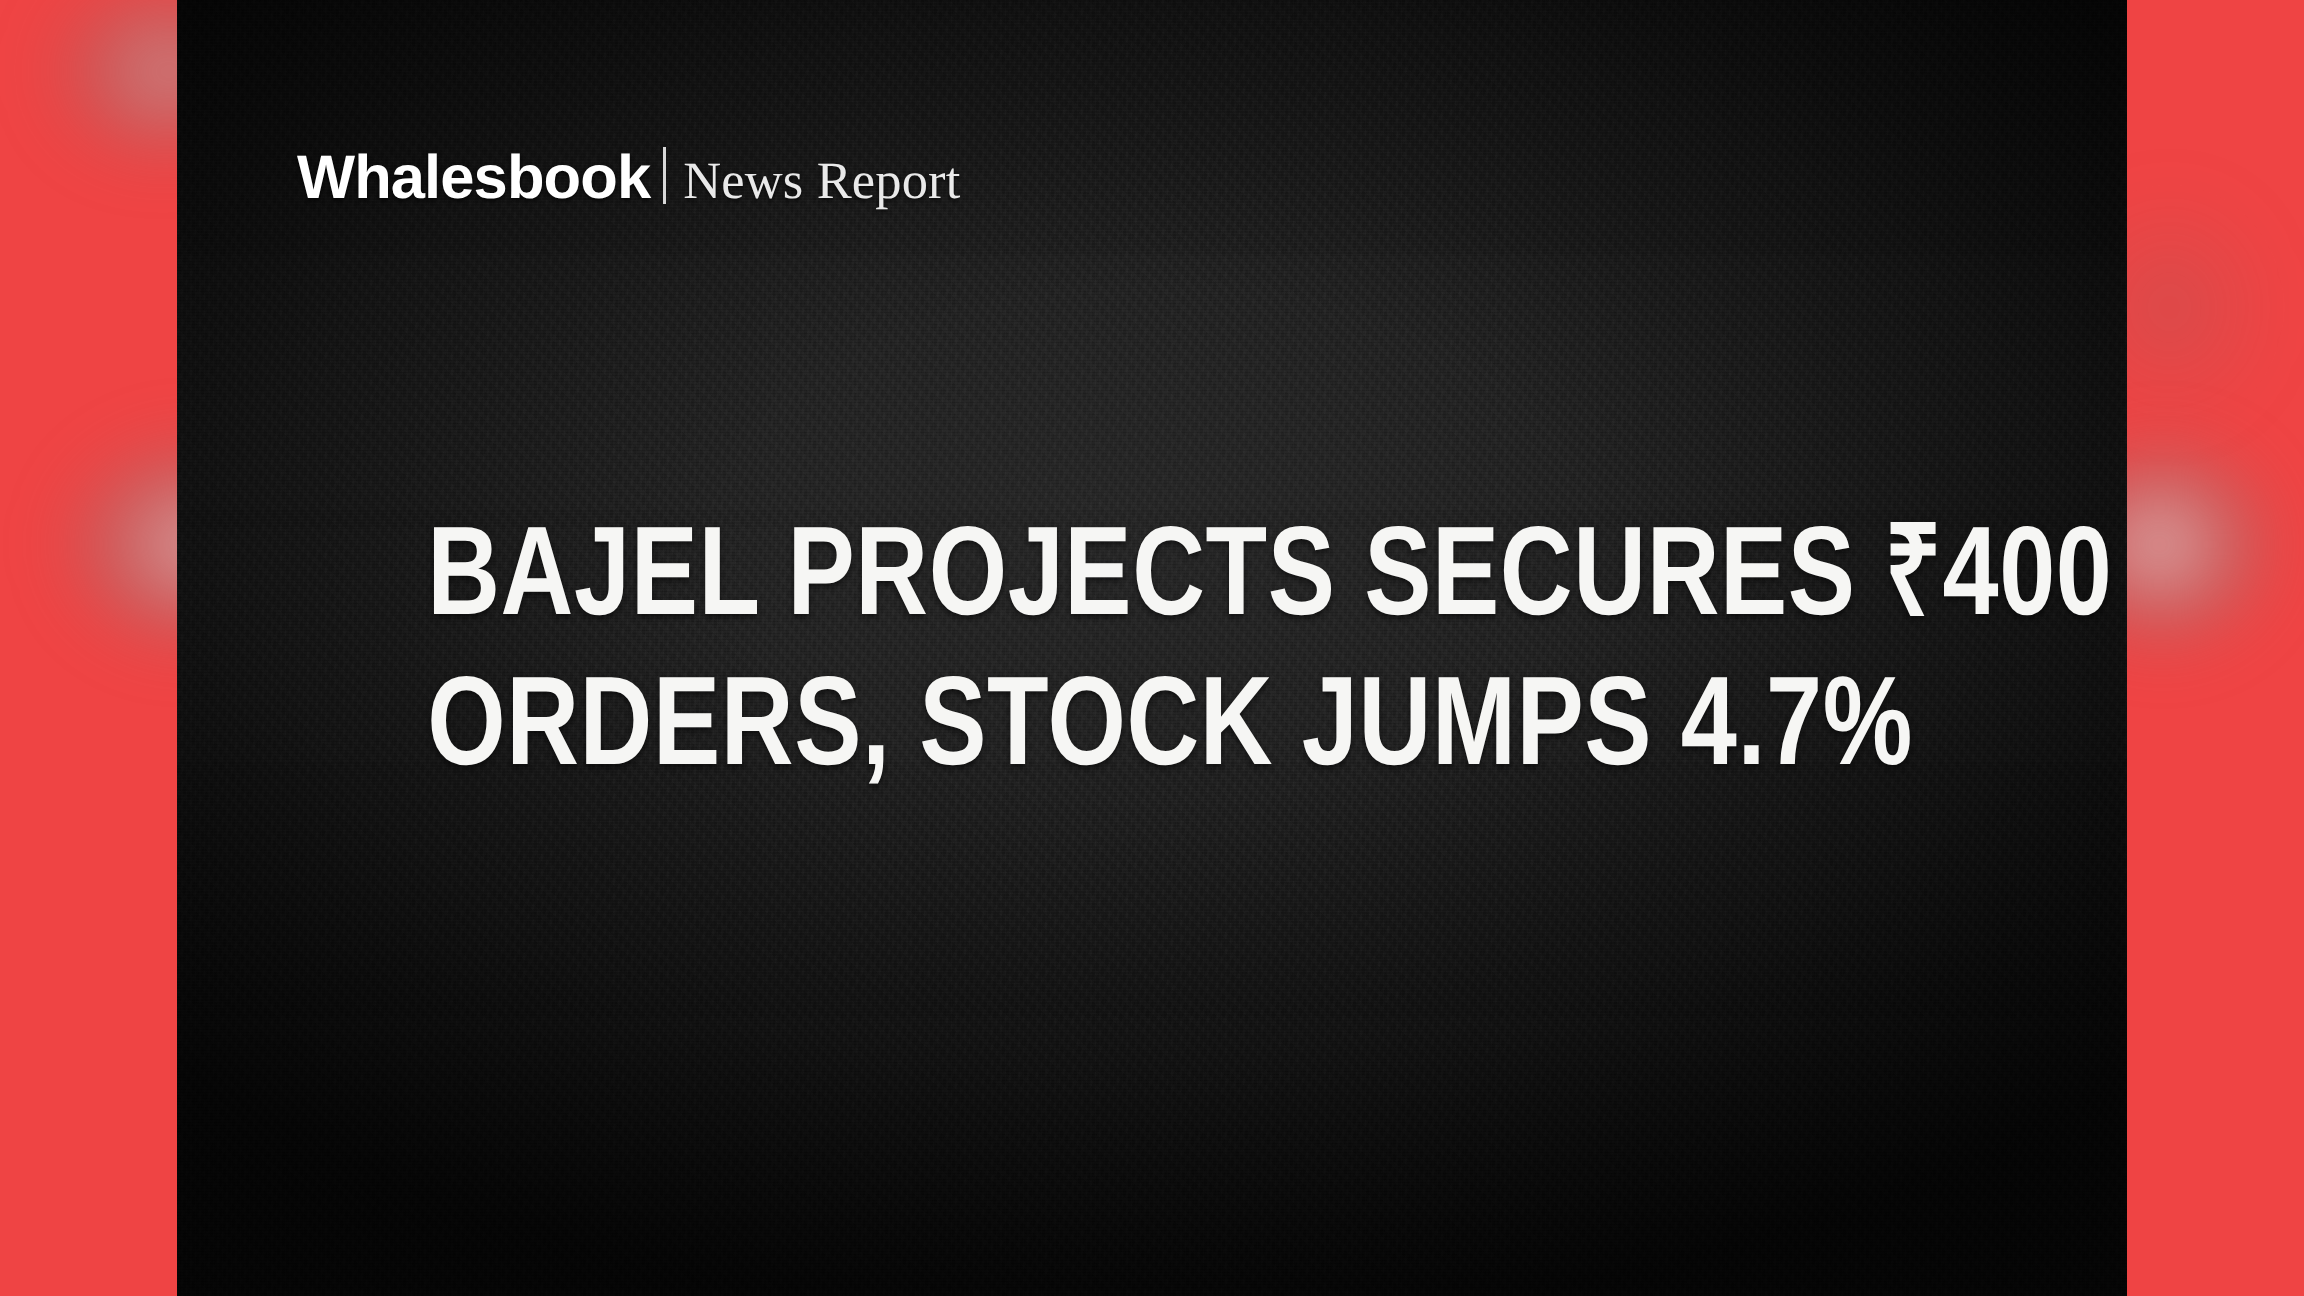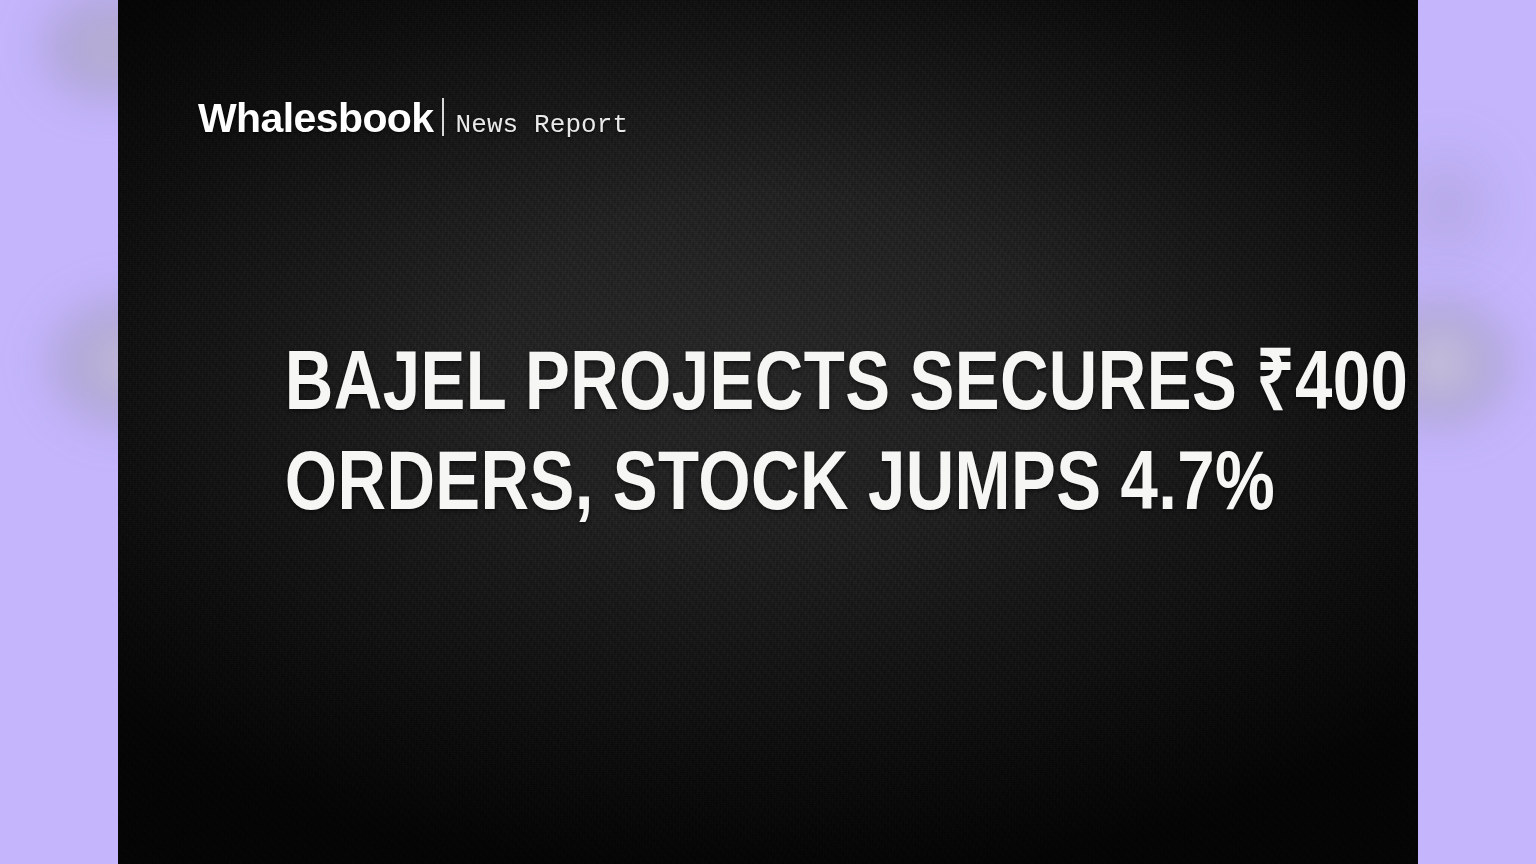--- a/index.html
+++ b/index.html
@@ -12,21 +12,21 @@
     height: 864px;
     overflow: hidden;
     font-family: "Liberation Sans", sans-serif;
   }
 
   
   .stage {
     position: relative;
     width: 1536px;
     height: 864px;
-    background: #c4b5fd;
+    background: #ef4444;
     overflow: hidden;
   }
 
   
   .glow {
     position: absolute;
     border-radius: 50%;
     pointer-events: none;
   }
   .glow-a {
@@ -116,23 +116,23 @@
     display: inline-block;
     width: 2px;
     height: 38px;
     margin: 0 11px 0 9px;
     background: #d8d8d8;
     position: relative;
     top: 4px;
     flex: none;
   }
   .brand-sub {
-    font-family: Liberation Mono, monospace;
+    font-family: Liberation Serif, serif;
     font-weight: 400;
-    font-size: 26px;
+    font-size: 35px;
     line-height: 1;
     letter-spacing: 0.1px;
     color: #e9e9e9;
     text-shadow: 0 1px 3px rgba(0,0,0,0.7);
     text-align: center;
   }
 
   
   .headline {
     position: absolute;

